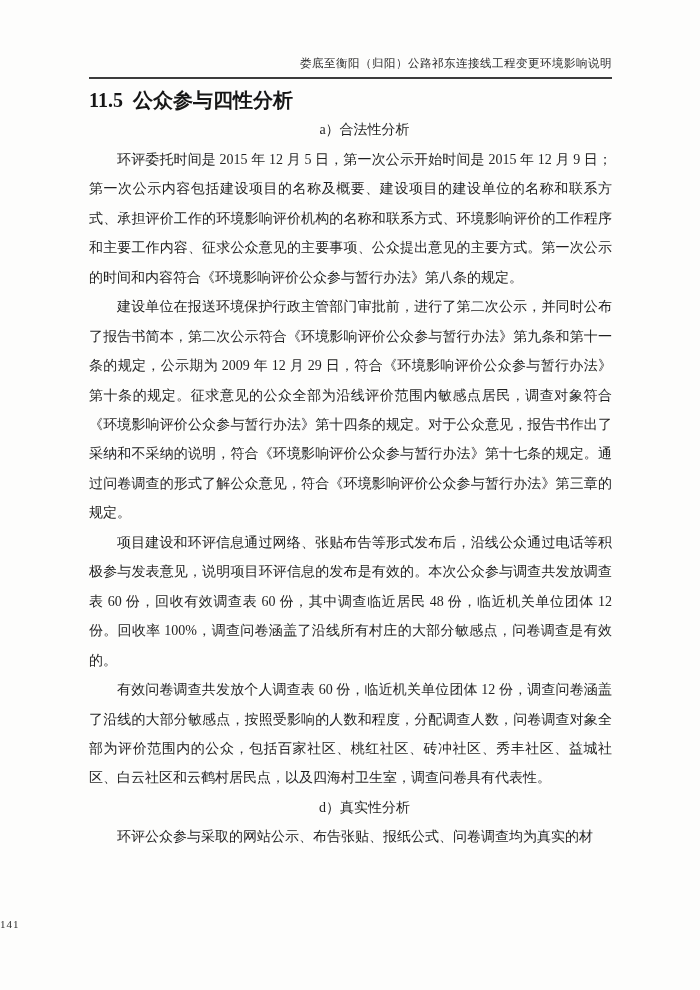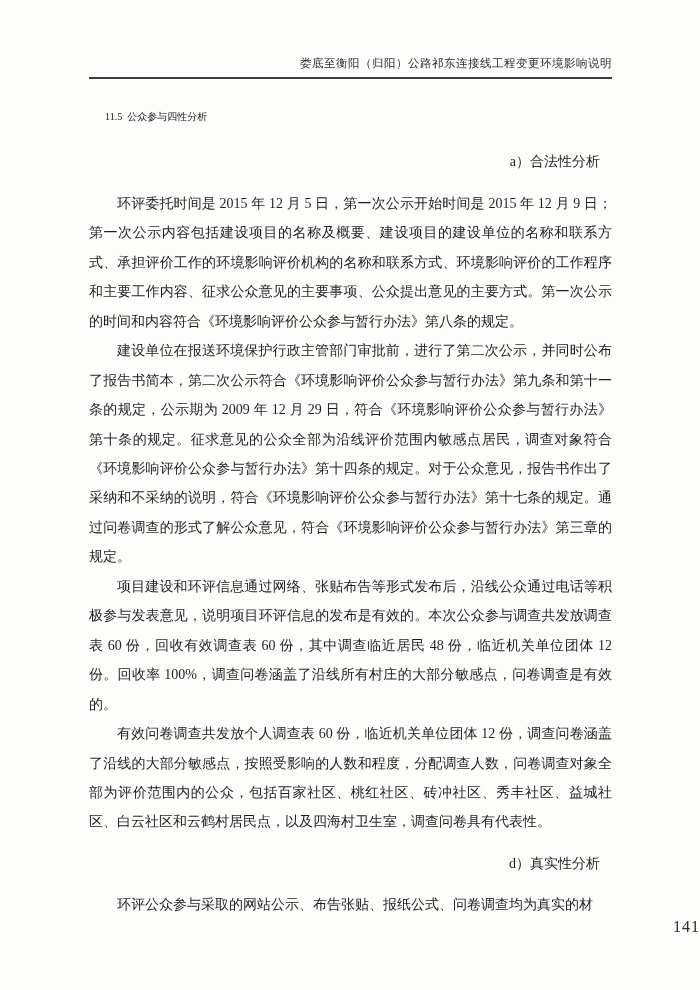--- a/index.html
+++ b/index.html
@@ -41,39 +41,39 @@
   }
   .para {
     text-indent: 2em;
     margin: 0;
   }
   .para-cont {
     text-indent: 0;
     margin: 0;
   }
   .h-section {
-    font-weight: normal;
-    font-size: 10px;
+    font-weight: bold;
+    font-size: 20px;
     text-align: left;
     text-indent: 0;
-    margin: 16px;
+    margin: 0;
     color: #161616;
   }
   .h-sub {
     text-indent: 2em;
-    text-align: right;
-    margin: 12px;
+    text-align: center;
+    margin: 0;
   }
   .page-number {
     position: absolute;
     left: 0;
     top: 918px;
     width: 100%;
-    text-align: right;
-    font-size: 16px;
+    text-align: left;
+    font-size: 11px;
     color: #2e2e2e;
     letter-spacing: 1px;
   }
 </style>
 </head>
 <body>
 
 <div class="page">
 
   <div class="running-header">娄底至衡阳（归阳）公路祁东连接线工程变更环境影响说明</div>

